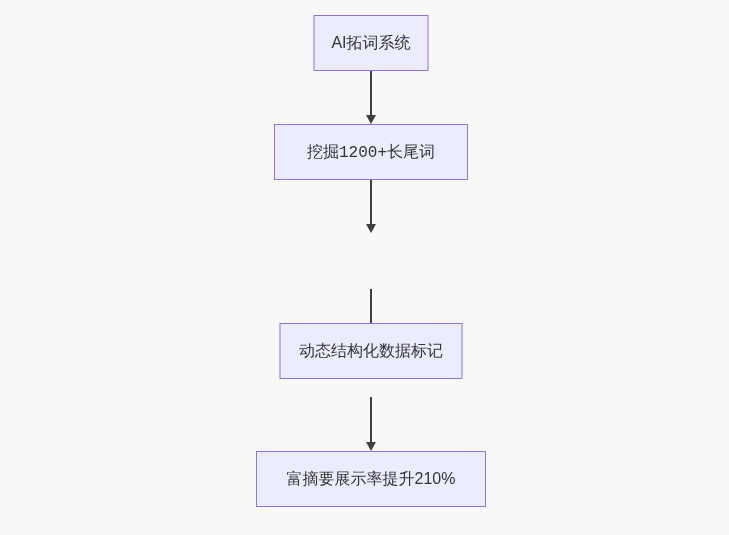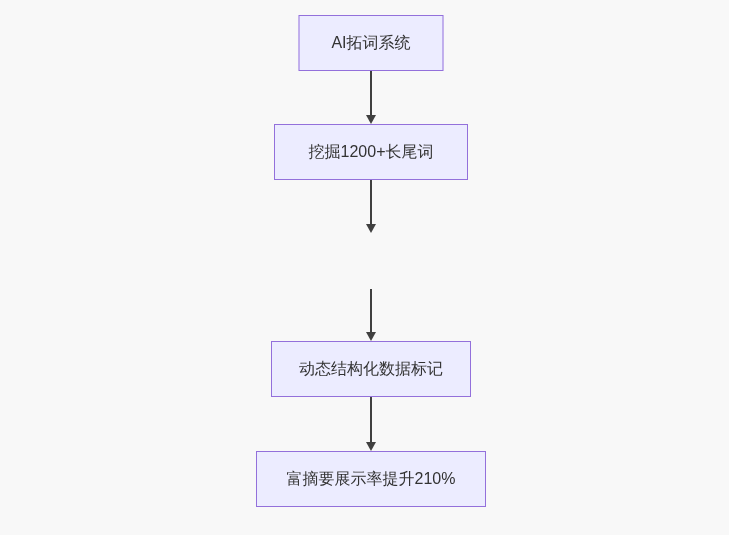--- a/index.html
+++ b/index.html
@@ -23,24 +23,24 @@
     background: var(--node-fill, #ECECFF);
     border: 1px solid var(--node-border, #9370DB);
     color: var(--text-color, #333333);
     font-size: 16px;
     display: flex;
     align-items: center;
     justify-content: center;
     text-align: center;
     white-space: nowrap;
   }
-  .node-1 { top: 15px;  width: 145px; }
-  .node-2 { top: 124px; width: 194px; }
+  .node-1 { top: 15px;  width: 115px; }
+  .node-2 { top: 124px; width: 194px; font-family: Liberation Mono, monospace; }
   .node-3 { top: 233px; width: 223px; }
-  .node-4 { top: 341px; width: 200px; }
+  .node-4 { top: 323px; width: 183px; }
   .node-5 { top: 451px; width: 230px; }
 
   .flow-arrow {
     position: absolute;
     left: 371px;
     transform: translateX(-50%);
     width: 10px;
     display: flex;
     flex-direction: column;
     align-items: center;

